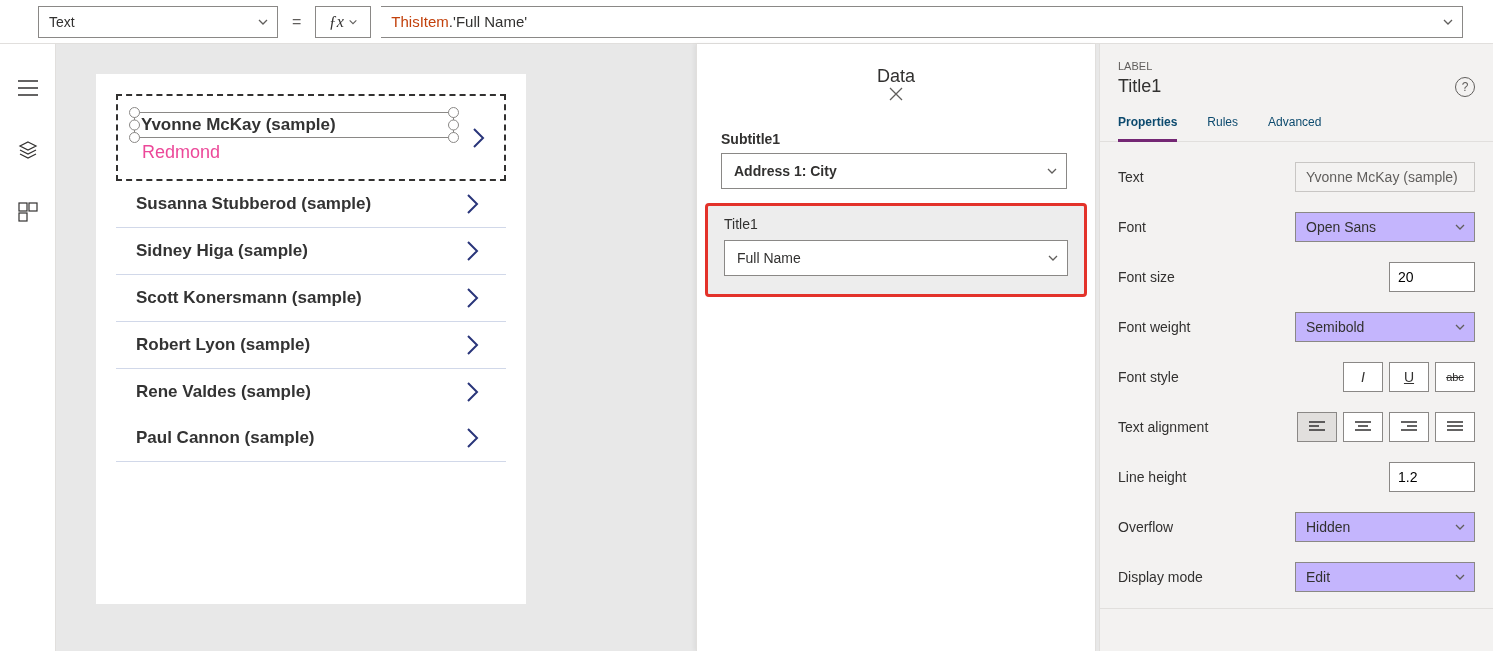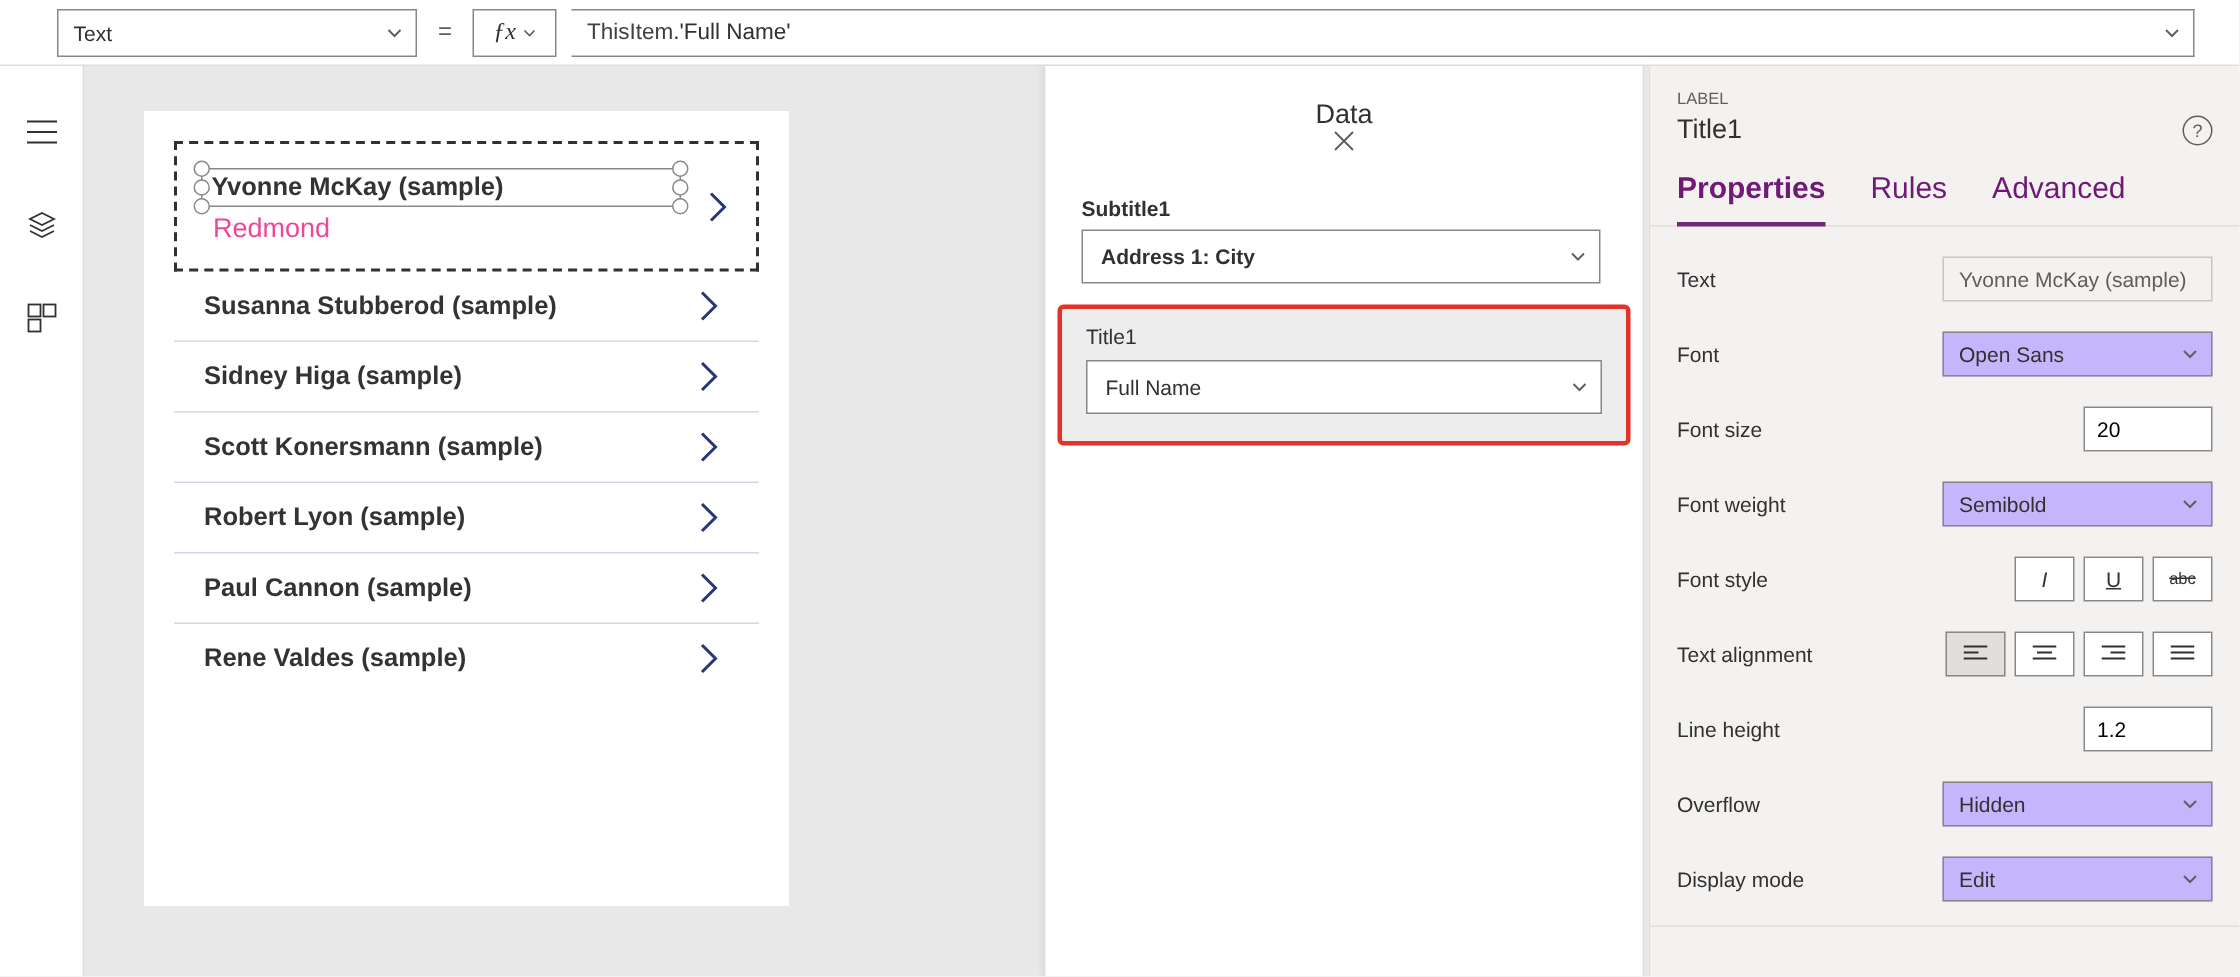--- a/index.html
+++ b/index.html
@@ -6,21 +6,21 @@
   body { background: #fff; width: 1493px; height: 651px; overflow: hidden; font-size: 14px; color: #323130; }
 
   
   .formula-bar { display: flex; align-items: center; height: 44px; padding: 6px 30px 6px 38px; gap: 10px; border-bottom: 1px solid #e1dfdd; }
   .prop-select { width: 240px; height: 32px; border: 1px solid #8a8886; padding: 4px 28px 4px 10px; background: #fff; position: relative; display:flex; align-items:center; font-size:14px;}
   .chev { position:absolute; right:8px; top:50%; transform:translateY(-50%); pointer-events:none; }
   .eq { font-size: 16px; color:#605e5c; padding:0 4px;}
   .fx-box { display:flex; align-items:center; border:1px solid #8a8886; height:32px; width:56px; justify-content:center; gap:4px; font-style:italic; color:#323130; position:relative;}
   .fx-box .f { font-family: "Times New Roman", serif; font-size:16px;}
   .formula-input { flex:1; height:32px; border:1px solid #8a8886; border-left:none; padding:4px 28px 4px 10px; font-family: Consolas, monospace; font-size:15px; position:relative; display:flex; align-items:center;}
-  .formula-input .thisitem { color:#404040; }
+  .formula-input .thisitem { color:#c2410c; }
 
   
   .main { display:flex; height: calc(651px - 44px); }
   .left-rail { width:56px; border-right:1px solid #e1dfdd; display:flex; flex-direction:column; align-items:center; padding-top:30px; gap:34px; }
   .rail-btn { width:28px; height:28px; display:flex; align-items:center; justify-content:center; color:#323130; cursor:pointer;}
   .canvas-area { flex:1; background:#e8e8e8; position:relative; padding:30px 0 0 40px; }
   .phone-card { width:430px; min-height:530px; background:#fff; padding:20px 0 10px 0;}
   .gallery-item { padding:10px 24px 10px 20px; display:flex; align-items:center; justify-content:space-between; margin:0 20px;}
   .gallery-item.selected { border:2px dashed #323130; position:relative; padding:16px 16px 16px 16px;}
   .gallery-item:not(.selected){ border-bottom:1px solid #1b3a8f33;}
@@ -40,21 +40,21 @@
   .highlight-red { border:3px solid #e3322a; border-radius:4px; background:#ededed; margin:0 8px; padding:10px 16px 18px 16px;}
   .highlight-red .label{ margin-bottom:8px;}
 
   
   .props { width:394px; border-left:1px solid #e1dfdd; background:#f3f2f1; overflow:hidden;}
   .props .crumb { font-size:11px; color:#605e5c; padding:16px 18px 2px 18px;}
   .props .name-row { display:flex; justify-content:space-between; align-items:center; padding:2px 18px 8px 18px;}
   .props .name { font-size:18px;}
   .help { width:20px; height:20px; border:1px solid #605e5c; border-radius:50%; display:flex; align-items:center; justify-content:center; font-size:12px; color:#605e5c;}
   .tabs { display:flex; gap:30px; padding:0 18px; border-bottom:1px solid #e1dfdd;}
-  .tab { padding:10px 0; font-size:20px; color:#701a75; cursor:pointer;}
+  .tab { padding:10px 0; font-size:12px; color:#0c4a6e; cursor:pointer;}
   .tab.active { font-weight:600; border-bottom:3px solid #742774; margin-bottom:-1px;}
   .prop-list { padding:10px 14px;}
   .prop-row { display:flex; justify-content:space-between; align-items:center; padding:10px 4px; font-size:14px;}
   .prop-row .val-box { border:1px solid #c8c6c4; background:#f3f2f1; padding:5px 10px; min-width:180px; height:30px; display:flex; align-items:center; color:#605e5c;}
   .prop-row .val-select { border:1px solid #8a8886; background:#c4b5fd; padding:4px 28px 4px 10px; height:30px; min-width:180px; display:flex; align-items:center; position:relative;}
   .prop-row input[type=text].num { border:1px solid #8a8886; background:#fff; width:86px; height:30px; padding:0 8px; font-size:14px; text-align:left;}
   .btn-group { display:flex; gap:6px;}
   .mini-btn { width:40px; height:30px; border:1px solid #8a8886; background:#fff; display:flex; align-items:center; justify-content:center; cursor:pointer;}
   .mini-btn.active { background:#e1dfdd;}
   .toggle { width:44px; height:20px; border-radius:10px; background:#323130; position:relative; cursor:pointer;}
@@ -175,33 +175,33 @@
       <div class="gallery-item">
         <div class="gi-text">
             <div class="title">Robert Lyon (sample)</div>
           </div>
         <span class="chev-right">
             <svg width="18" height="26" viewBox="0 0 18 26">
               <path d="M4 4l9 9-9 9" fill="none" stroke="#29357a" stroke-width="2"></path>
             </svg>
           </span>
       </div>
+      <div class="gallery-item" style="border-bottom:none;">
+        <div class="gi-text">
+            <div class="title">Rene Valdes (sample)</div>
+          </div>
+        <span class="chev-right">
+            <svg width="18" height="26" viewBox="0 0 18 26">
+              <path d="M4 4l9 9-9 9" fill="none" stroke="#29357a" stroke-width="2"></path>
+            </svg>
+          </span>
+      </div>
       <div class="gallery-item">
         <div class="gi-text">
             <div class="title">Paul Cannon (sample)</div>
-          </div>
-        <span class="chev-right">
-            <svg width="18" height="26" viewBox="0 0 18 26">
-              <path d="M4 4l9 9-9 9" fill="none" stroke="#29357a" stroke-width="2"></path>
-            </svg>
-          </span>
-      </div>
-      <div class="gallery-item" style="border-bottom:none;">
-        <div class="gi-text">
-            <div class="title">Rene Valdes (sample)</div>
           </div>
         <span class="chev-right">
             <svg width="18" height="26" viewBox="0 0 18 26">
               <path d="M4 4l9 9-9 9" fill="none" stroke="#29357a" stroke-width="2"></path>
             </svg>
           </span>
       </div>
     </div>
 
     <div class="data-pane">

